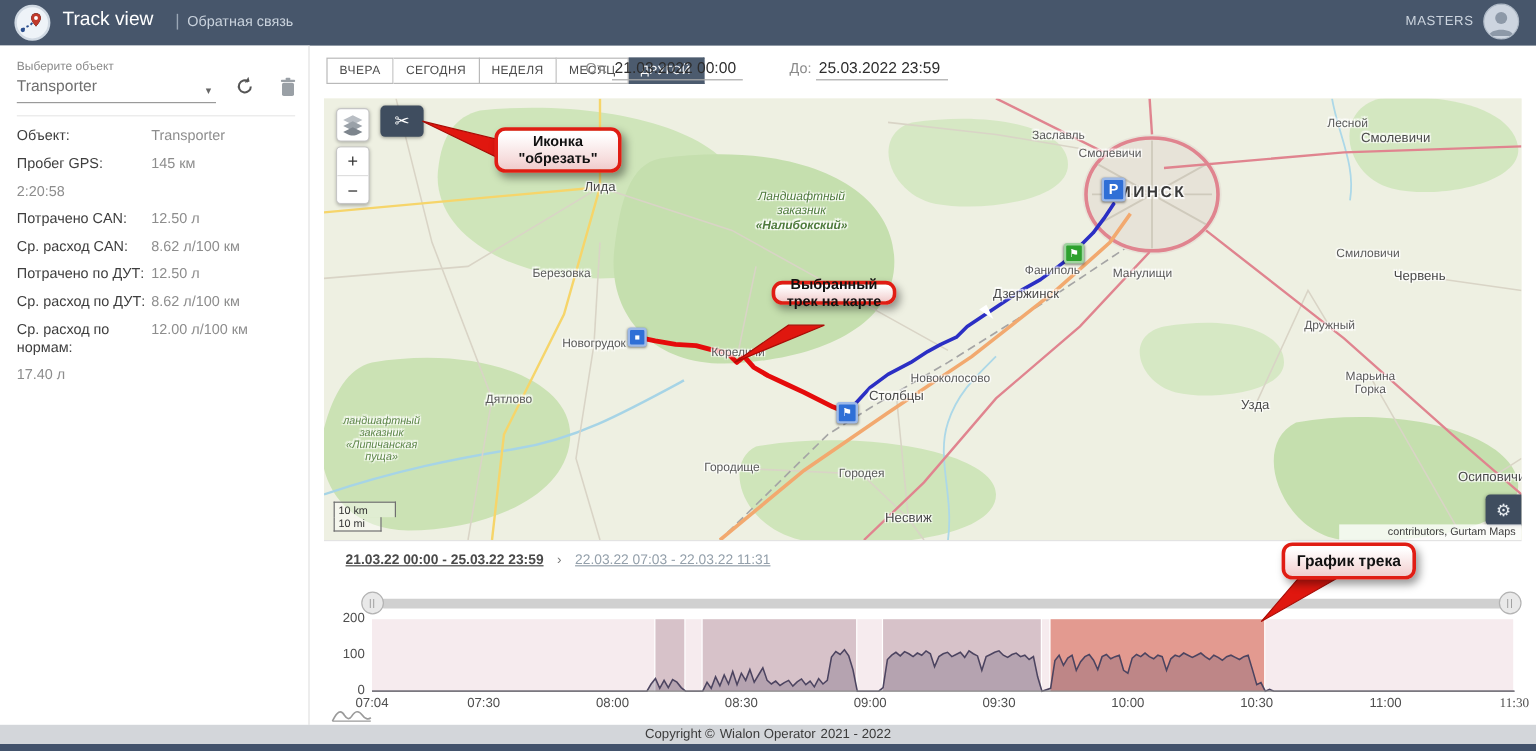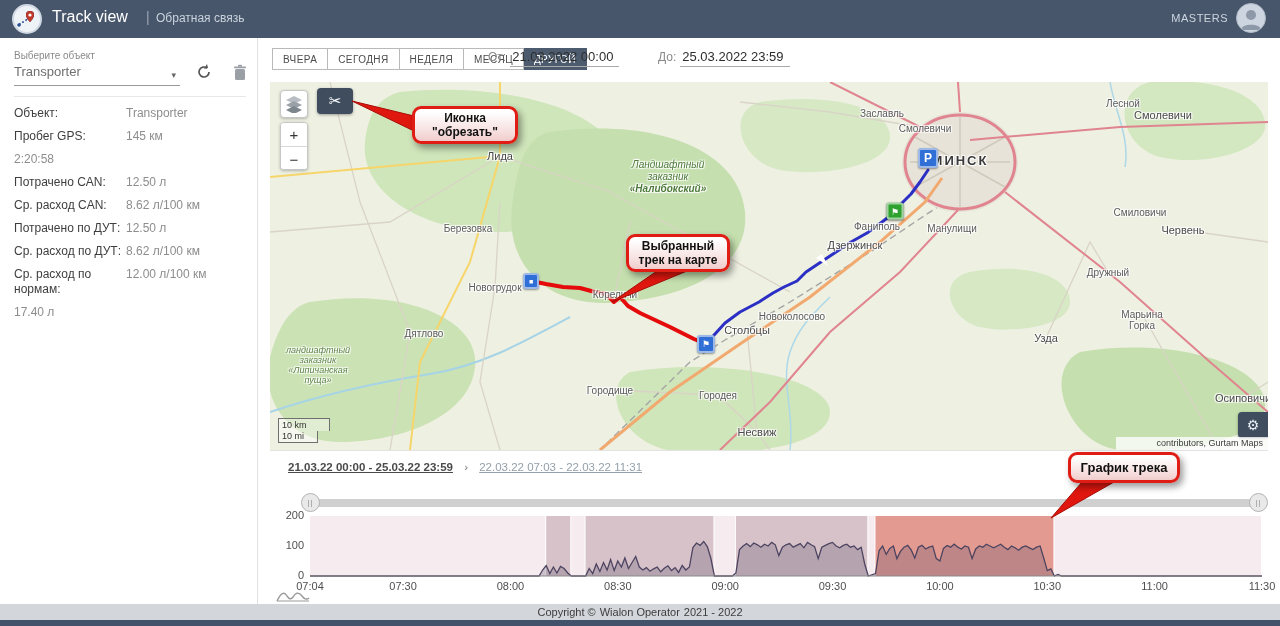--- a/index.html
+++ b/index.html
@@ -328,21 +328,21 @@
   <svg id="callout-arrows">
     <polygon points="352,101 414,116 414,131" fill="#e0170f" stroke="#a80c06" stroke-width="1"></polygon>
     <polygon points="612,302 657,271 687,271" fill="#e0170f" stroke="#a80c06" stroke-width="1"></polygon>
     <polygon points="1051,518 1082,482 1114,482" fill="#e0170f" stroke="#a80c06" stroke-width="1"></polygon>
   </svg>
 
   <div class="callout" id="callout-scissors" style="left:412px;top:106px;width:106px;height:38px">
     <span>Иконка</span>
     <span>"обрезать"</span>
   </div>
-  <div class="callout" id="callout-track" style="left:626px;top:234px;width:104px;height:38px">
+  <div class="callout" id="callout-track" style="left:643px;top:234px;width:104px;height:20px">
     <span>Выбранный</span>
     <span>трек на карте</span>
   </div>
   <div class="callout" id="callout-chart" style="left:1068px;top:452px;width:112px;height:31px">
     <span>График трека</span>
   </div>
 
   <div id="chart-section">
     <div id="breadcrumb">
       <span id="range-link">21.03.22 00:00 - 25.03.22 23:59</span>
@@ -374,21 +374,21 @@
     <div id="xticks">
         <span class="xtick" style="left: 40px;">07:04</span>
         <span class="xtick" style="left: 133.053px;">07:30</span>
         <span class="xtick" style="left: 240.421px;">08:00</span>
         <span class="xtick" style="left: 347.789px;">08:30</span>
         <span class="xtick" style="left: 455.158px;">09:00</span>
         <span class="xtick" style="left: 562.526px;">09:30</span>
         <span class="xtick" style="left: 669.895px;">10:00</span>
         <span class="xtick" style="left: 777.263px;">10:30</span>
         <span class="xtick" style="left: 884.632px;">11:00</span>
-        <span class="xtick" style="left: 992px;">11:30</span>
+        <span class="xtick" style="left: 992px; font-family: Liberation Serif, serif;">11:30</span>
       </div>
     <div id="chart-type-icon">
       <svg width="34" height="15" viewBox="0 0 34 15">
         <path d="M1 14 C5 6 8 4 11 9 C13 12 15 13 17 10 C20 5 23 5 26 9 C28 12 31 13 33 11" fill="none" stroke="#9a9a9a" stroke-width="1.4"></path>
         <path d="M1 14 L33 14" stroke="#9a9a9a" stroke-width="1"></path>
       </svg>
     </div>
   </div>
 
   <div id="footer">

